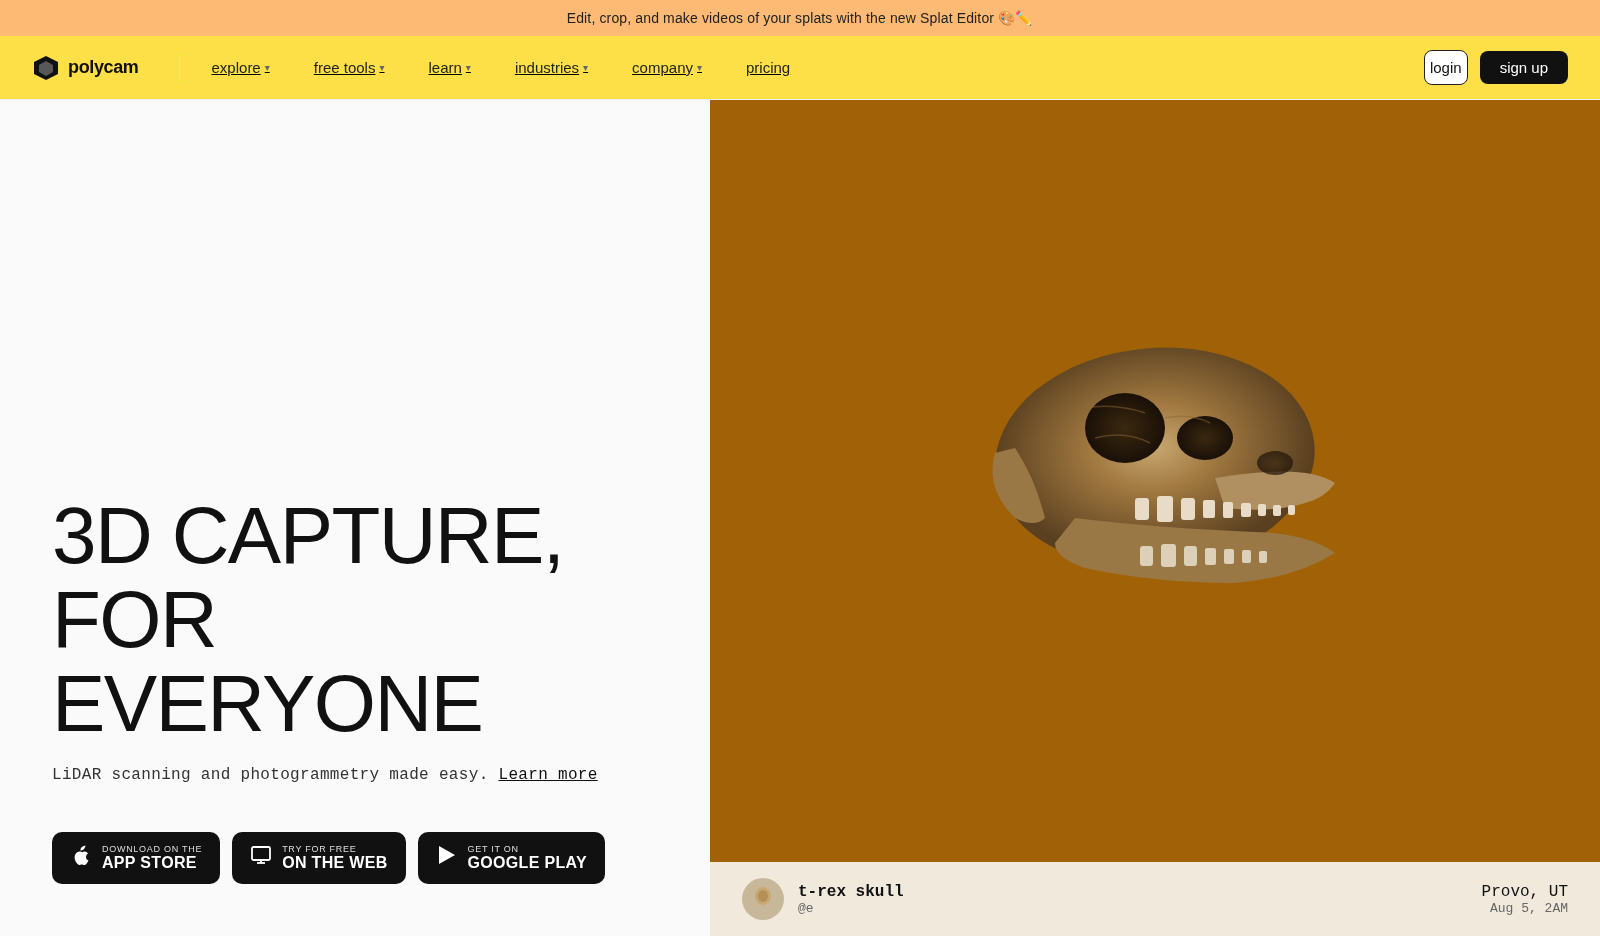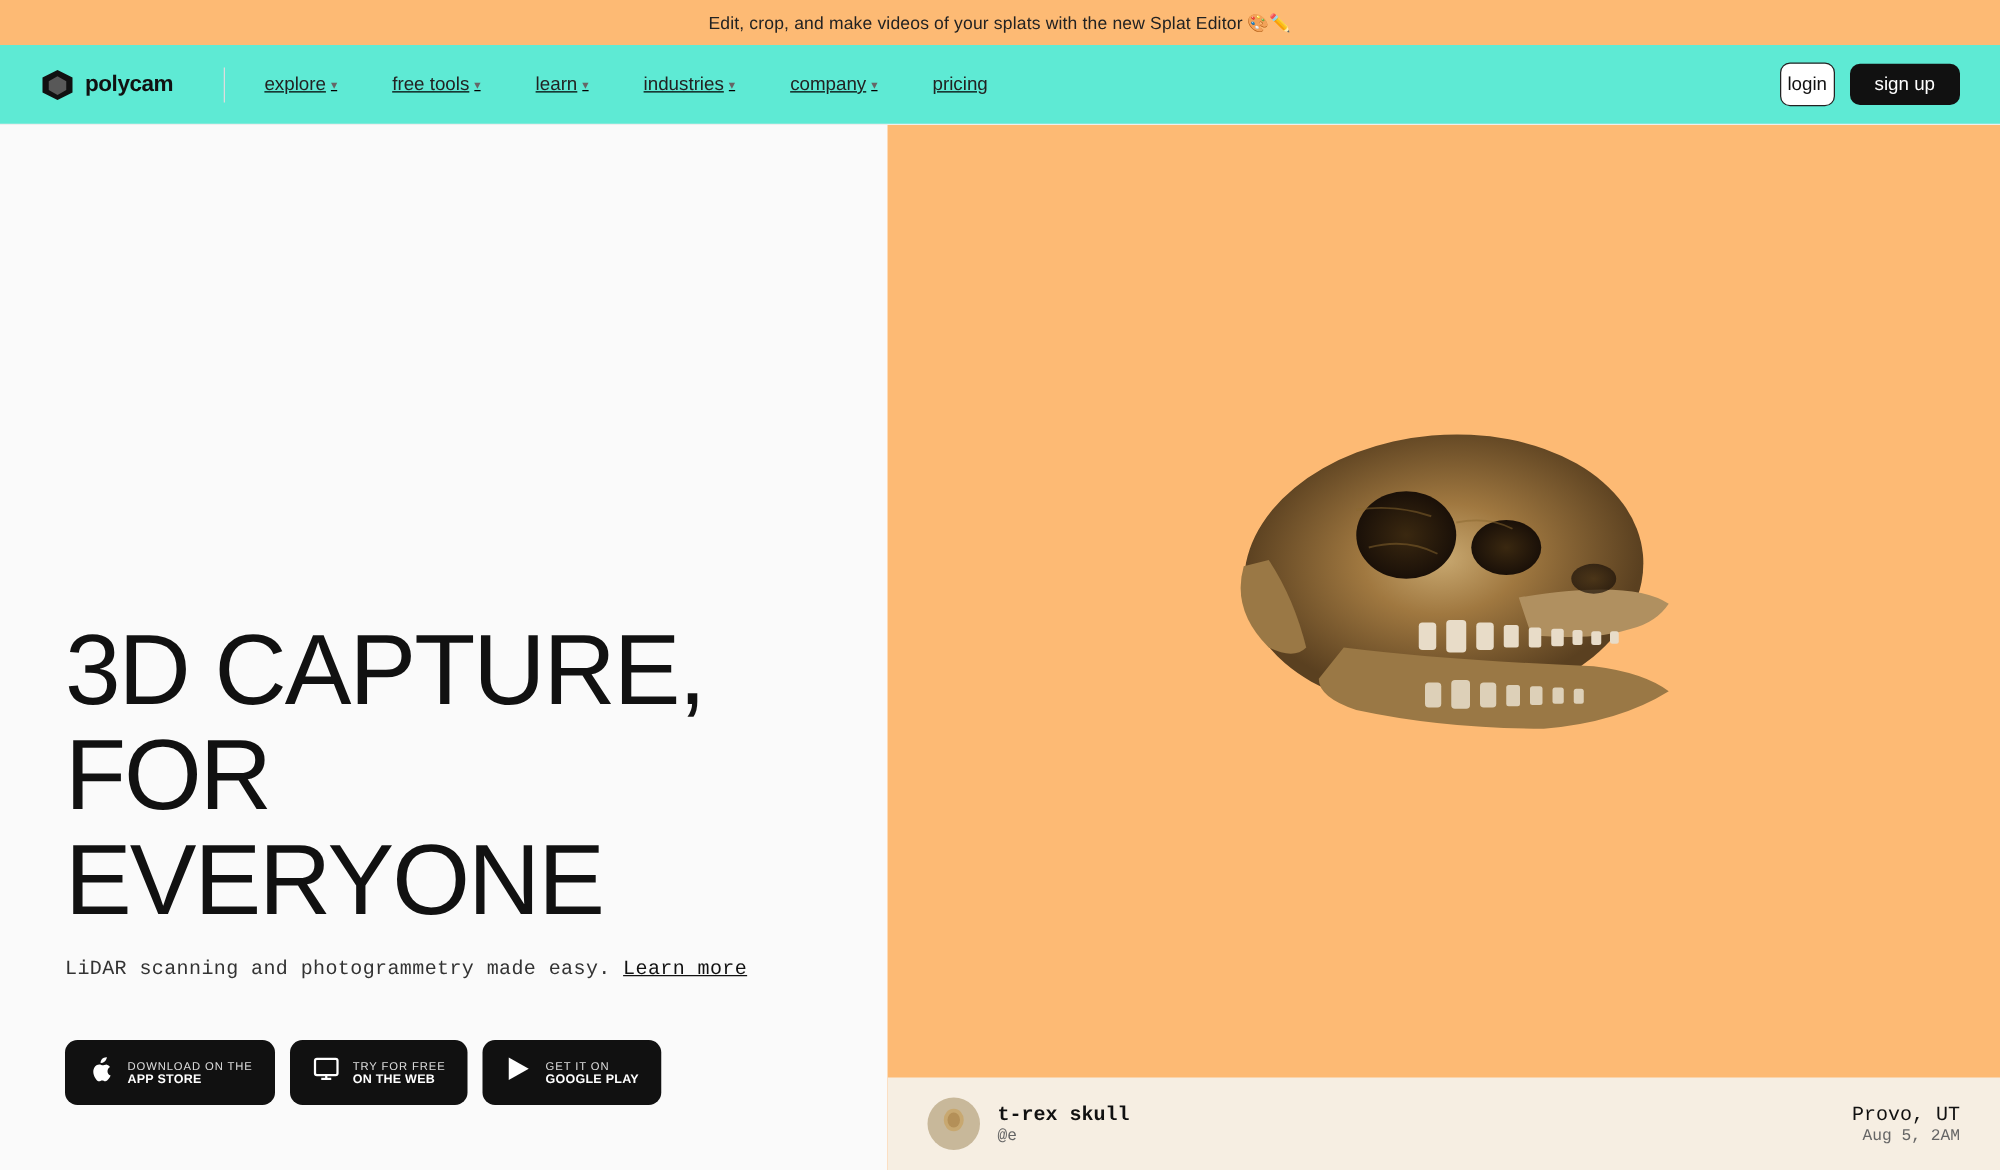--- a/index.html
+++ b/index.html
@@ -15,21 +15,21 @@
       letter-spacing: 0.01em;
     }
 
     
     .navbar {
       display: flex;
       align-items: center;
       padding: 0 32px;
       height: 64px;
       border-bottom: 1px solid #eee;
-      background: #5eead4;
+      background: #fde047;
       position: relative;
       z-index: 10;
     }
     .logo-area {
       display: flex;
       align-items: center;
       gap: 8px;
       margin-right: 20px;
     }
     .logo-icon {
@@ -104,21 +104,21 @@
     .hero-left {
       width: 710px;
       background: #fafafa;
       display: flex;
       flex-direction: column;
       justify-content: flex-end;
       padding: 0 52px 52px 52px;
     }
     .hero-right {
       flex: 1;
-      background: #fdba74;
+      background: #a16207;
       position: relative;
       overflow: hidden;
       display: flex;
       flex-direction: column;
       justify-content: flex-end;
     }
 
     .hero-title {
       font-size: 80px;
       font-weight: 300;
@@ -163,21 +163,21 @@
       flex-direction: column;
       align-items: flex-start;
     }
     .cta-btn-top {
       font-size: 9px;
       text-transform: uppercase;
       letter-spacing: 0.08em;
       opacity: 0.85;
     }
     .cta-btn-main {
-      font-size: 10px;
+      font-size: 16px;
       font-weight: 600;
       letter-spacing: 0.02em;
       text-transform: uppercase;
     }
     .cta-icon {
       font-size: 22px;
     }
 
     
     .model-area {

